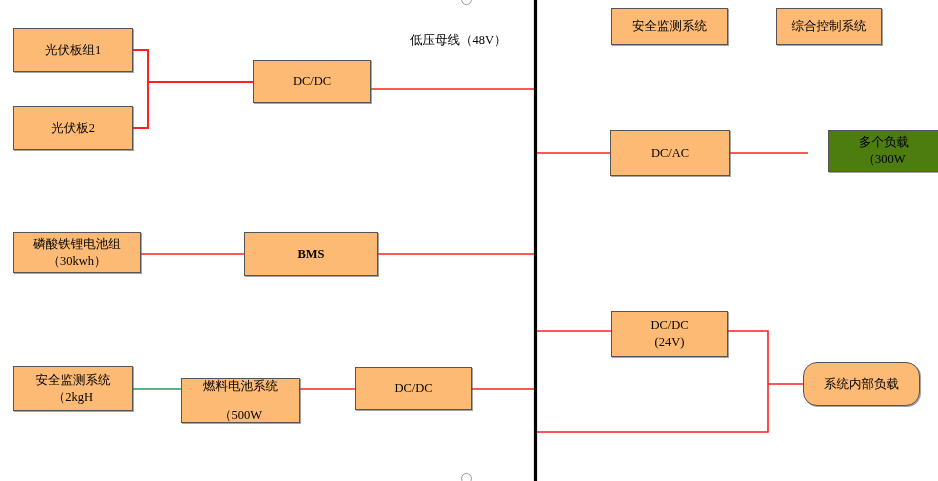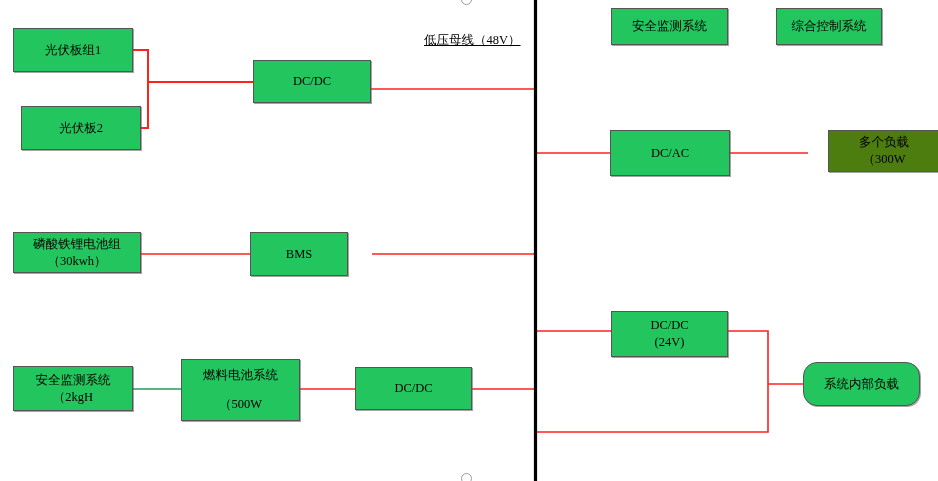--- a/index.html
+++ b/index.html
@@ -8,21 +8,21 @@
     width:938px;height:481px;
     background:#ffffff;
     overflow:hidden;
     font-family:"Liberation Serif","DejaVu Serif",serif;
   }
   svg#wires{position:absolute;left:0;top:0;width:938px;height:481px;}
   .node{
     position:absolute;
     box-sizing:border-box;
     border:1px solid #555555;
-    background:#22c55e;
+    background:#fdba74;
     display:flex;
     flex-direction:column;
     align-items:center;
     justify-content:center;
     text-align:center;
     color:#000000;
     font-size:12.5px;
     line-height:1.35;
     box-shadow:1px 1px 0 rgba(90,90,90,0.55);
   }
@@ -72,27 +72,27 @@
     <polyline points="133,389 181,389" fill="none" stroke="#1f9e5a" stroke-width="1.6"></polyline>
     <polyline points="300,389 355,389" fill="none" stroke="#ff2020" stroke-width="1.6"></polyline>
     <polyline points="472,389 535,389" fill="none" stroke="#ff2020" stroke-width="1.6"></polyline>
 
     <line x1="535.5" y1="0" x2="535.5" y2="481" stroke="#000000" stroke-width="3.2"></line>
   </svg>
 
   <div class="handle" style="left:461px;top:-6px;"></div>
   <div class="handle" style="left:461px;top:473px;"></div>
 
-  <div class="free-label" style="left:424px;top:32px;text-decoration:underline;">低压母线（48V）</div>
+  <div class="free-label" style="left:410px;top:32px;">低压母线（48V）</div>
 
   <div class="node" style="left:13px;top:28px;width:120px;height:44px;">
     <span class="l1">光伏板组1</span>
   </div>
 
-  <div class="node" style="left:13px;top:106px;width:120px;height:44px;margin-left:8px;">
+  <div class="node" style="left:13px;top:106px;width:120px;height:44px;">
     <span class="l1">光伏板2</span>
   </div>
 
   <div class="node" style="left:253px;top:60px;width:118px;height:43px;">
     <span class="l1">DC/DC</span>
   </div>
 
   <div class="node" style="left:611px;top:8px;width:117px;height:37px;">
     <span class="l1">安全监测系统</span>
   </div>
@@ -108,35 +108,35 @@
   <div class="node filled" style="left:808px;top:130px;width:112px;height:42px;">
     <span class="l1">多个负载</span>
     <span class="l2">（300W</span>
   </div>
 
   <div class="node" style="left:13px;top:232px;width:128px;height:41px;">
     <span class="l1">磷酸铁锂电池组</span>
     <span class="l2">（30kwh）</span>
   </div>
 
-  <div class="node" style="left:250px;top:232px;width:98px;height:44px;">
+  <div class="node" style="left:244px;top:232px;width:134px;height:44px;font-weight:bold;">
     <span class="l1">BMS</span>
   </div>
 
   <div class="node" style="left:611px;top:311px;width:117px;height:46px;">
     <span class="l1">DC/DC</span>
     <span class="l2">(24V)</span>
   </div>
 
   <div class="node" style="left:13px;top:366px;width:120px;height:45px;">
     <span class="l1">安全监测系统</span>
     <span class="l2">（2kgH</span>
   </div>
 
-  <div class="node" style="left:181px;top:359px;width:119px;height:62px;gap:12px;">
+  <div class="node" style="left:181px;top:378px;width:119px;height:45px;gap:12px;">
     <span class="l1">燃料电池系统</span>
     <span class="l2">（500W</span>
   </div>
 
   <div class="node" style="left:355px;top:367px;width:117px;height:43px;">
     <span class="l1">DC/DC</span>
   </div>
 
   <div class="node" style="left:803px;top:362px;width:117px;height:44px;border-radius:14px;">
     <span class="l1">系统内部负载</span>

